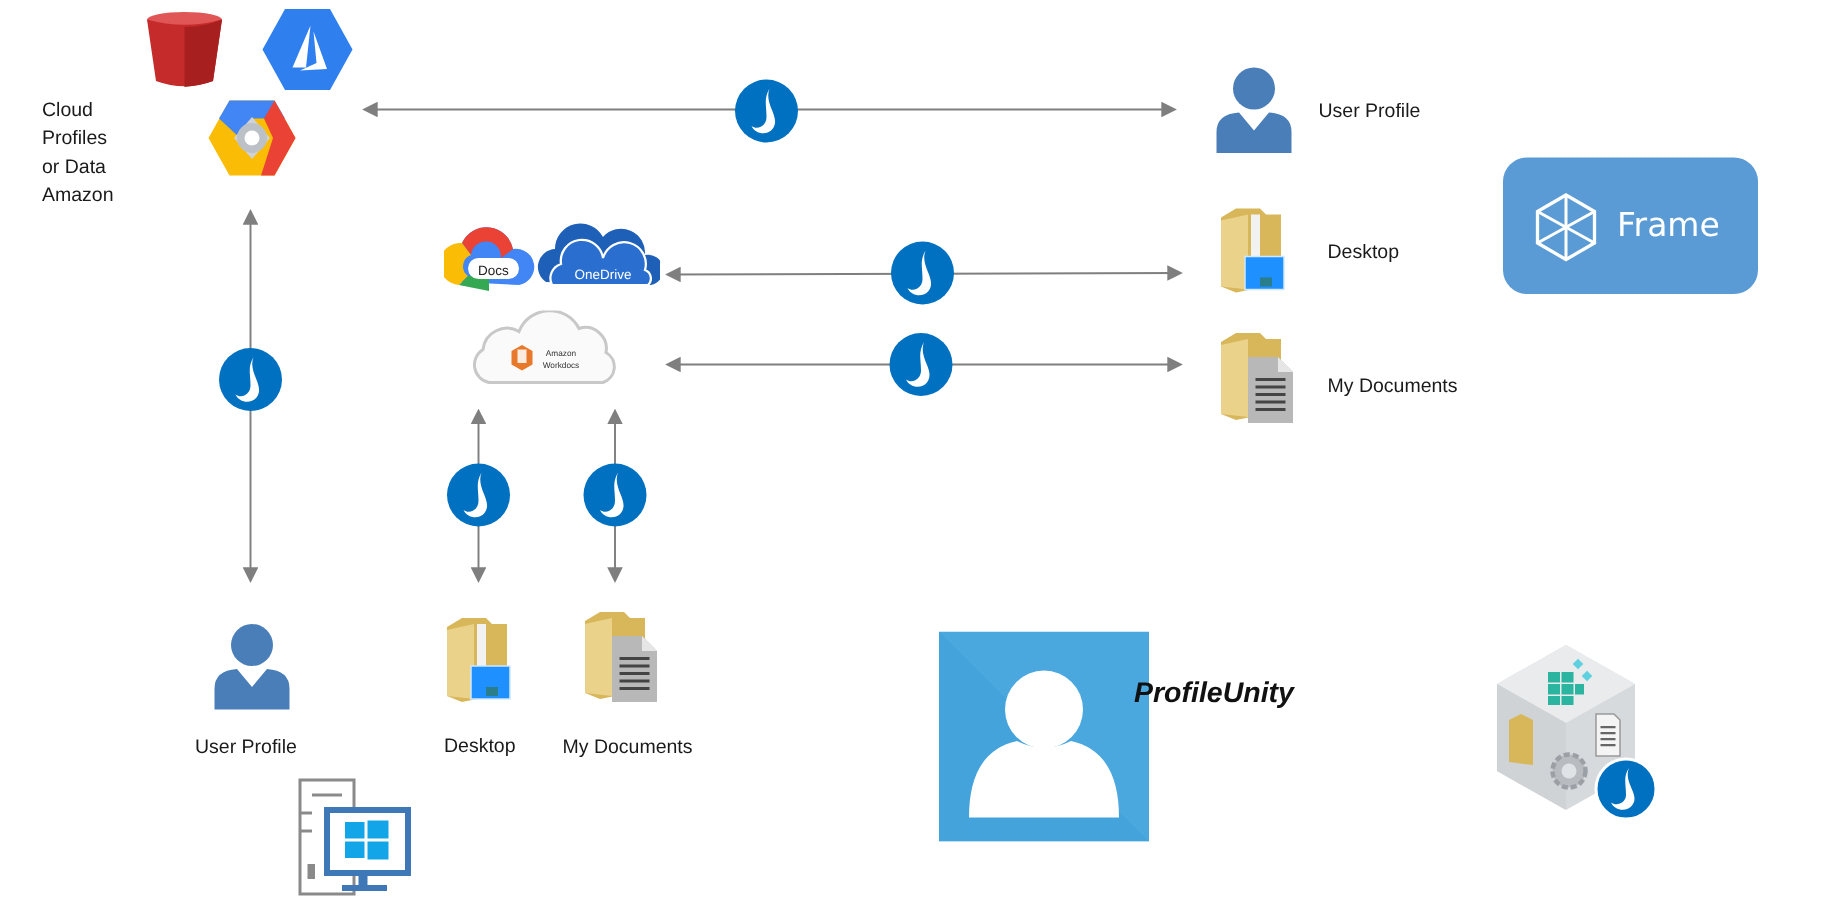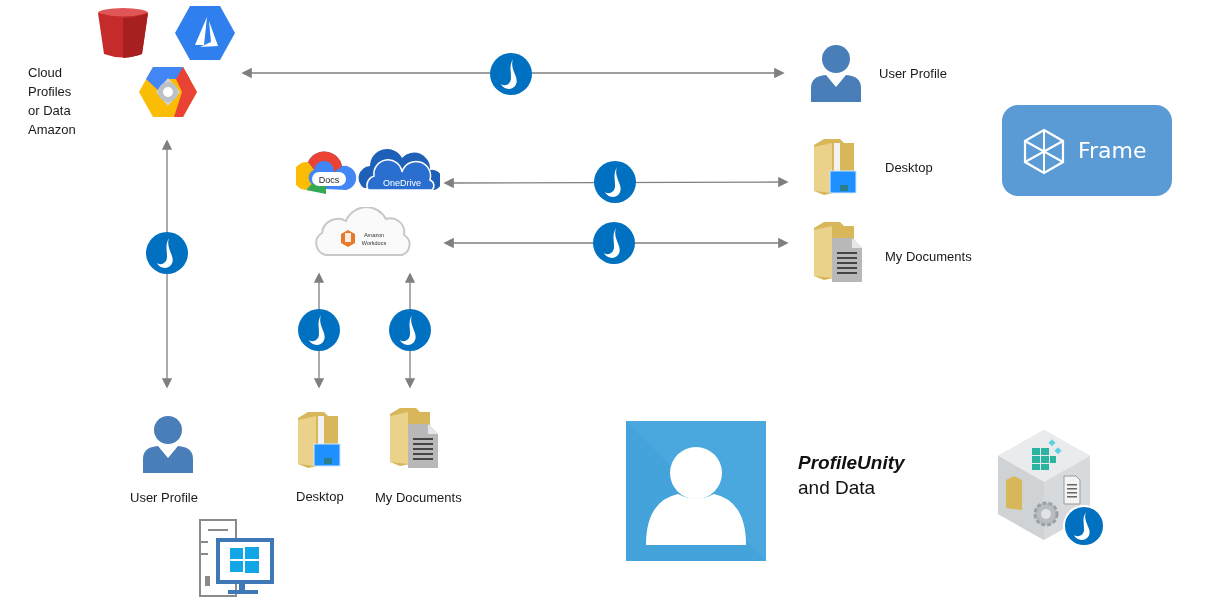--- a/index.html
+++ b/index.html
@@ -192,23 +192,22 @@
     </g>
 </svg>
 
 <svg class="abs" style="left:626px; top:421px;" width="140" height="140">
   <rect width="140" height="140" fill="#4aa8de"></rect>
   <polygon points="0,0 140,140 0,140" fill="#3f9ed8" opacity="0.5"></polygon>
   <circle cx="70" cy="52" r="26" fill="#fff"></circle>
   <path d="M20,124 Q20,80 52,73 Q70,82 88,73 Q120,80 120,124 Z" fill="#fff"></path>
 </svg>
 
-<div class="abs" style="left:798px; top:452px;">
+<div class="abs" style="left:756px; top:452px;">
   <div class="pu-title">ProfileUnity</div>
-  <div class="pu-sub">and Data</div>
 </div>
 
 <svg class="abs" style="left:994px; top:428px;" width="116" height="122">
   <polygon points="50,2 96,28 96,86 50,112 4,86 4,28" fill="#d7dadd"></polygon>
   <polygon points="50,2 96,28 50,54 4,28" fill="#e9ebed"></polygon>
   <polygon points="4,28 50,54 50,112 4,86" fill="#cfd3d6"></polygon>
   <g fill="#2bb5a0">
       <rect x="38" y="20" width="8" height="7"></rect>
       <rect x="47" y="20" width="8" height="7"></rect>
       <rect x="38" y="28" width="8" height="7"></rect>

